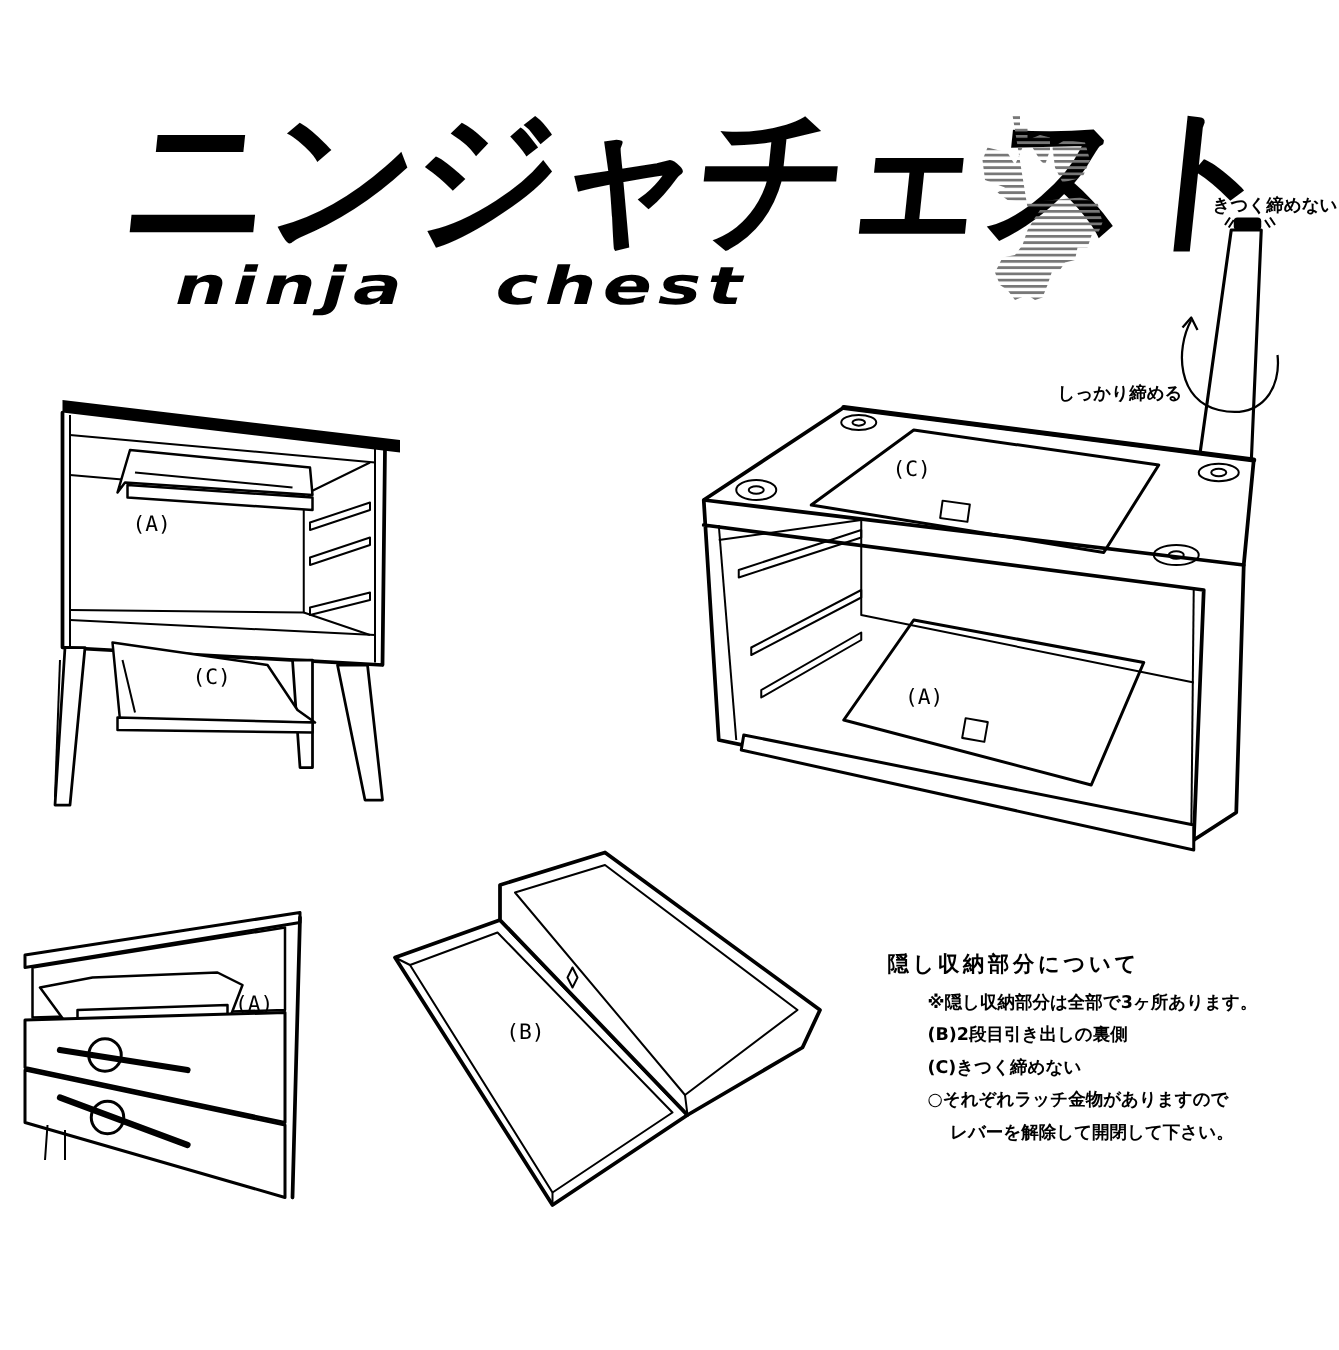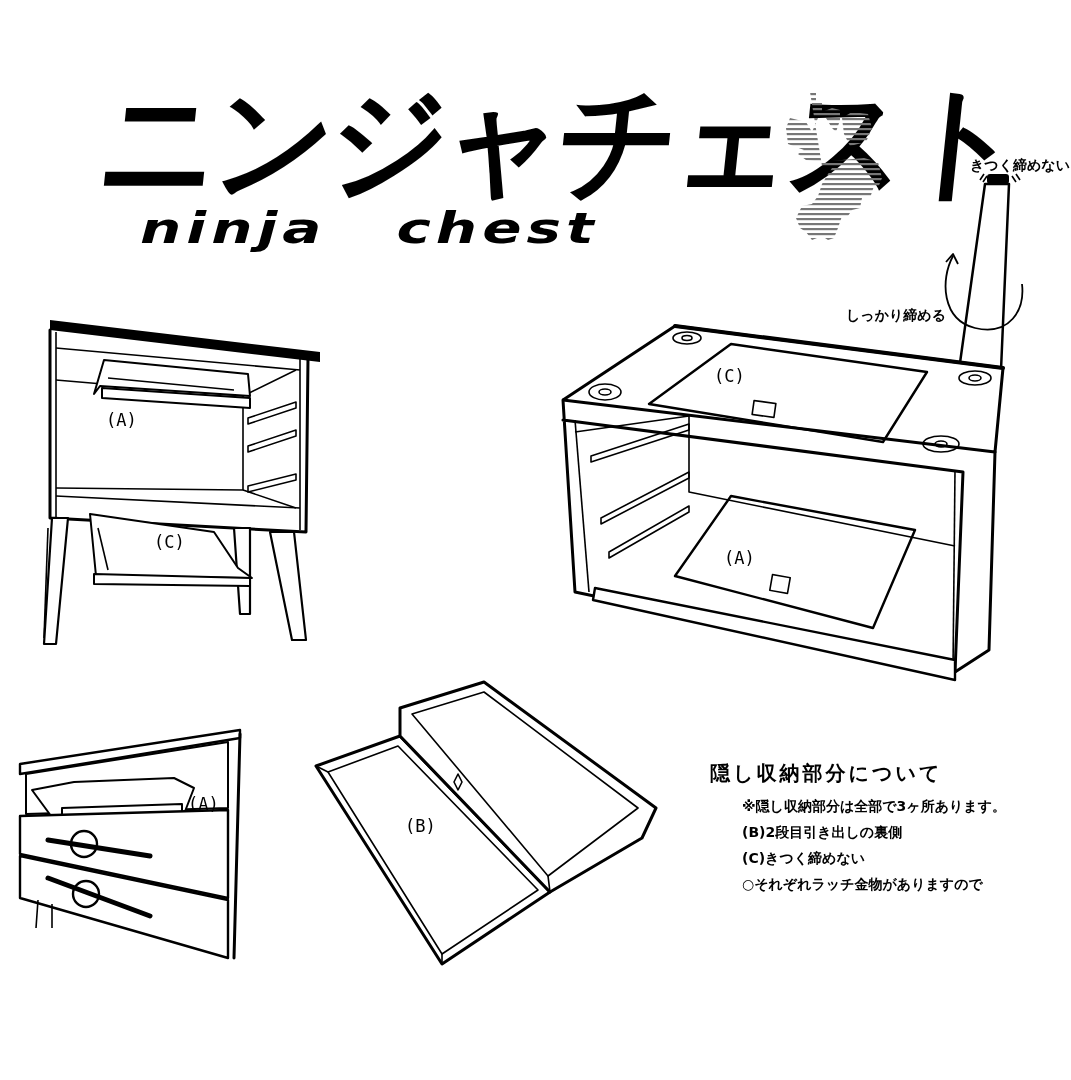--- a/index.html
+++ b/index.html
@@ -8,21 +8,21 @@
   .abs { position: absolute; }
   .title-jp { left: 100px; top: 82px; font-size: 118px; font-weight: bold; letter-spacing: -6px;
               line-height: 1; transform: skewX(-6deg) scaleY(1.05); font-family: "DejaVu Sans", sans-serif; }
   .title-en { left: 140px; top: 208px; font-size: 58px; font-weight: bold; font-style: italic;
               letter-spacing: 5px; line-height: 1; font-family: "DejaVu Sans", sans-serif; transform: scaleY(0.72); transform-origin: top left; }
   .title-en .gap { display: inline-block; width: 70px; }
   .ghost { color: #f4f4f4; font-weight: bold; }
   .note { font-size: 14px; font-weight: bold; line-height: 1; white-space: nowrap; }
   .label { font-family: "DejaVu Sans Mono", monospace; font-size: 17px; line-height: 1; white-space: nowrap; }
   .info { left: 710px; top: 760px; width: 361px; }
-  .info-title { font-size: 20px; font-weight: bold; letter-spacing: 3px; margin-bottom: 6px; white-space: nowrap; }
+  .info-title { font-size: 17px; font-weight: bold; letter-spacing: 3px; margin-bottom: 6px; white-space: nowrap; }
   .info-line { font-size: 14px; font-weight: bold; line-height: 26px; white-space: nowrap; margin-left: 32px; }
   .info-line.indent { padding-left: 18px; }
   svg { position: absolute; overflow: visible; }
   svg .k { fill: none; stroke: #000; stroke-width: 3; stroke-linejoin: round; stroke-linecap: round; }
   svg .t { fill: none; stroke: #000; stroke-width: 1.6; stroke-linejoin: round; }
   svg .w { fill: #fff; stroke: #000; stroke-width: 3; stroke-linejoin: round; }
   svg .f { fill: #000; }
 </style>
 </head>
 <body>
@@ -166,13 +166,14 @@
   <path d="M142 104 L146 96 L150 104 L146 112 Z" class="t"></path>
 </svg>
 <div class="abs label" style="left:405px;top:818px;">(B)</div>
 
 <div class="abs info">
   <div class="info-title">隠し収納部分について</div>
   <div class="info-line">※隠し収納部分は全部で3ヶ所あります。</div>
   <div class="info-line">(B)2段目引き出しの裏側</div>
   <div class="info-line">(C)きつく締めない</div>
   <div class="info-line">○それぞれラッチ金物がありますので</div>
+  <div class="info-line indent">レバーを解除して開閉して下さい。</div>
 </div>
 
 </body></html>

